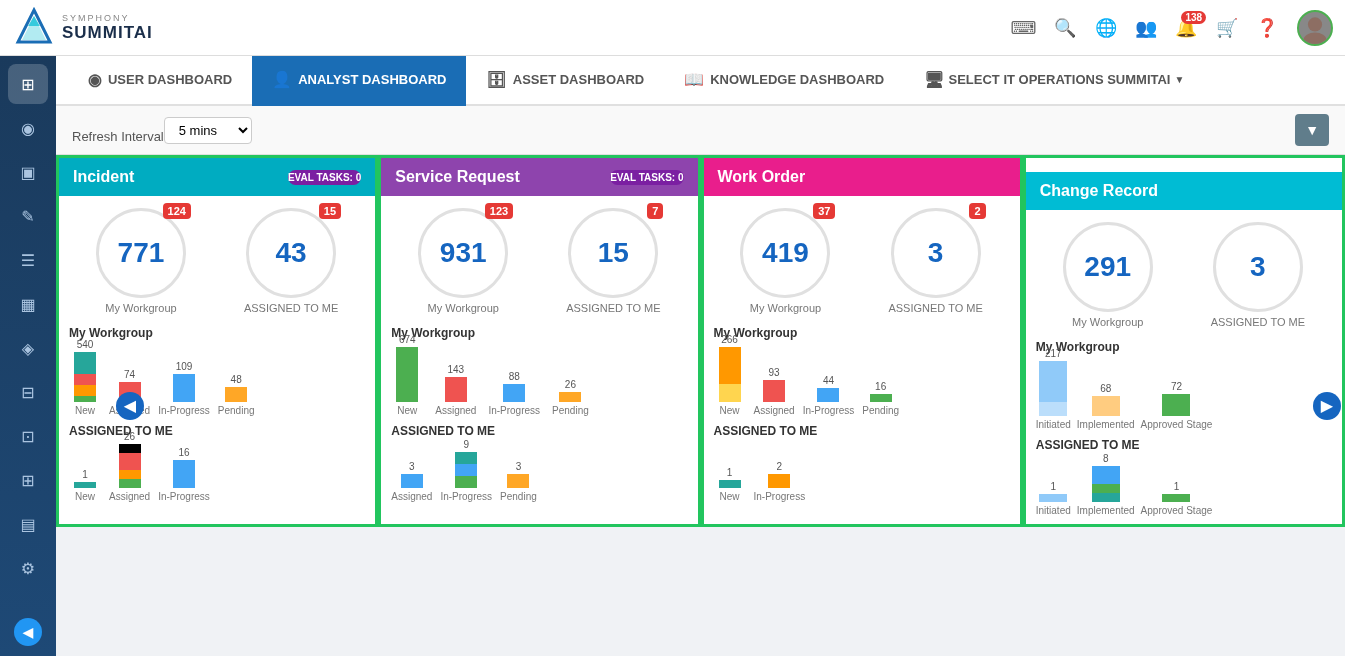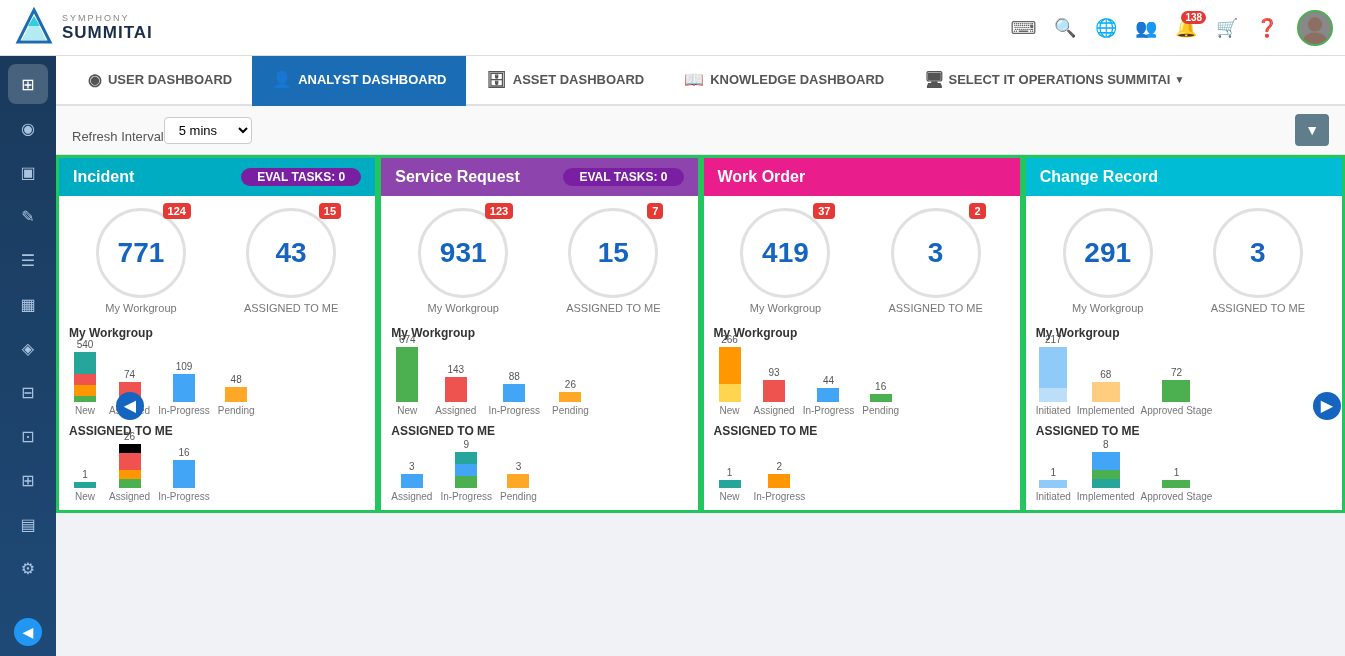--- a/index.html
+++ b/index.html
@@ -70,23 +70,23 @@
 
     
     .panel { background: #fff; border: 3px solid #22c55e; display: flex; flex-direction: column; }
     .panel-header {
       display: flex; align-items: center; justify-content: space-between;
       padding: 10px 14px; font-size: 16px; font-weight: 700; color: #fff;
     }
     .panel-header.incident { background: #00acc1; }
     .panel-header.service-request { background: #8e44ad; }
     .panel-header.work-order { background: #e91e8c; }
-    .panel-header.change-record { background: #00bcd4; }
+    .panel-header.change-record { background: #00bcd4; margin-top: 14px; }
     .eval-badge {
-      font-size: 12px; background: #7b1fa2; color: #fff; padding: 2px 16px; border-radius: 12px;
+      font-size: 10px; background: #7b1fa2; color: #fff; padding: 2px 0; border-radius: 12px;
       font-weight: 600;
     }
 
     
     .circles-row {
       display: flex; align-items: center; justify-content: space-around;
       padding: 12px 8px 4px;
     }
     .circle-wrap { text-align: center; position: relative; }
     .circle {

